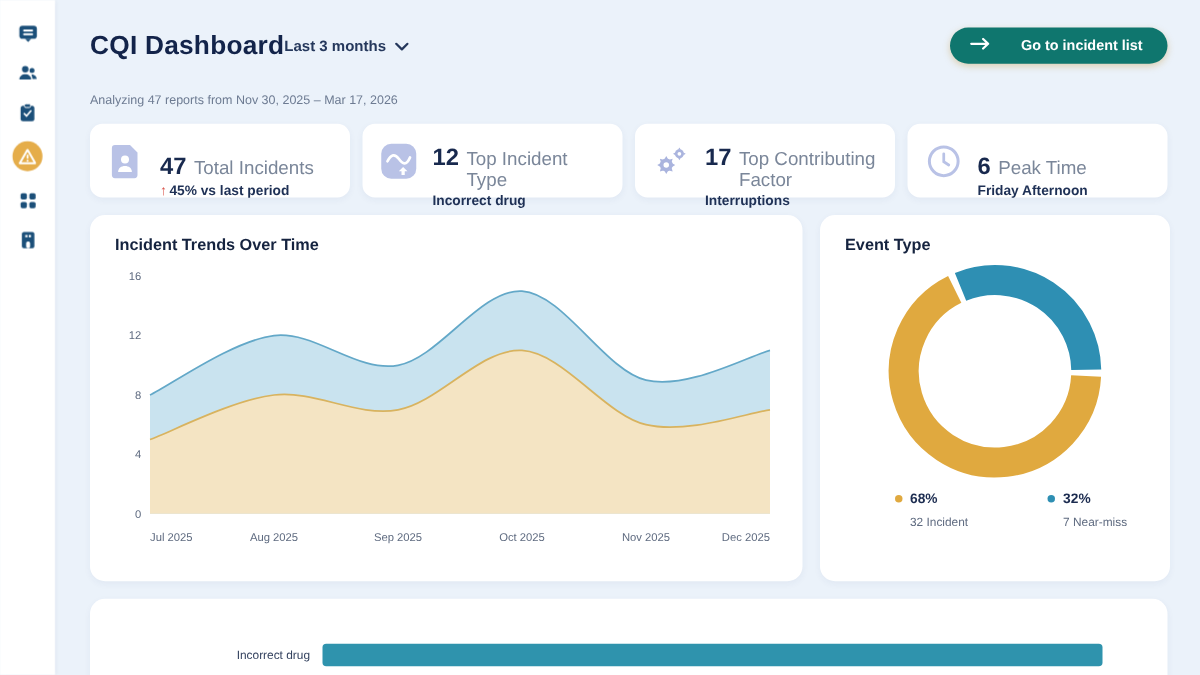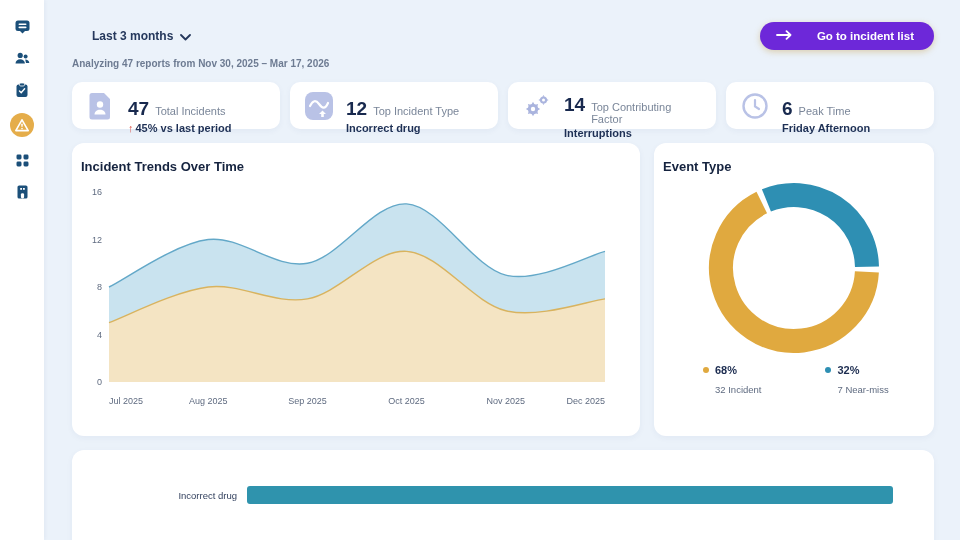--- a/index.html
+++ b/index.html
@@ -20,49 +20,49 @@
     width:18px; height:18px; display:flex; align-items:center; justify-content:center;
     cursor:pointer;
   }
   .side-icon.active {
     width:24px; height:24px; border-radius:50%; background:#e5ad4a;
   }
   
   .main { margin-left:44px; padding:22px 26px 0 28px; }
   .header-row { display:flex; align-items:center; }
   .page-title { font-size:21px; font-weight:800; color:#13244a; letter-spacing:.2px; }
-  .range-select { display:flex; align-items:center; gap:7px; margin-left:20px; cursor:pointer; }
+  .range-select { display:flex; align-items:center; gap:7px; cursor:pointer; }
   .range-label { font-size:12px; font-weight:700; color:#25385c; }
   .cta-btn {
     margin-left:auto; display:flex; align-items:center; gap:25px;
-    background:#6d28d9; border:none; border-radius:17px;
+    background:#0f766e; border:none; border-radius:17px;
     padding:8px 20px 8px 16px; cursor:pointer;
     color:#ffffff; font-size:11.5px; font-weight:700;
     font-family:"Liberation Sans", sans-serif;
     box-shadow:0 2px 6px rgba(190,140,40,.35);
   }
-  .subtitle { font-size:10px; color:#6d7b92; margin-top:8px;font-weight:bold; }
+  .subtitle { font-size:10px; color:#6d7b92; margin-top:24px; }
   
   .stats-row { display:grid; grid-template-columns:repeat(4,1fr); gap:10px; margin-top:13px; }
   .stat-card {
     background:#ffffff; border-radius:10px; padding:10px 12px;
-    display:flex; align-items:center; gap:10px; height:47px;
+    display:flex; align-items:center; gap:10px; height:59px;
     box-shadow:0 2px 6px rgba(30,60,120,.05);
   }
   .stat-ic { flex:0 0 34px; height:34px; display:flex; align-items:center; justify-content:center; }
   .stat-body { display:flex; flex-direction:column; gap:2px; }
   .stat-top { display:flex; align-items:baseline; gap:6px; }
   .stat-value { font-size:19px; font-weight:800; color:#18294e; }
-  .stat-label { font-size:11px; color:#7a8699;margin-top:28px; }
+  .stat-label { font-size:15px; color:#7a8699;margin-top:28px; }
   .stat-sub { font-size:11px; font-weight:700; color:#1e3055; }
   .trend-arrow { color:#d9534a; font-weight:700; margin-right:2px; }
   
   .charts-row { display:flex; gap:14px; margin-top:14px; height:293px; }
   .card {
-    background:#ffffff; border-radius:12px; padding:16px 9px;
+    background:#ffffff; border-radius:12px; padding:16px 20px;
     box-shadow:0 2px 6px rgba(30,60,120,.05);
   }
   .trend-card { flex:1 1 auto; }
   .donut-card { flex:0 0 280px; display:flex; flex-direction:column; }
   .card-title { font-size:13px; font-weight:800; color:#15233f; }
   .trend-svg-wrap { margin-top:6px; }
   .donut-wrap { display:flex; justify-content:center; margin-top:8px; }
   .legend-row { display:flex; padding-left:40px; gap:64px; margin-top:10px; }
   .legend-item .pct-line { display:flex; align-items:center; gap:6px; font-size:11px; font-weight:800; color:#1c2c50; }
   .legend-dot { width:6px; height:6px; border-radius:50%; display:inline-block; }
@@ -123,20 +123,21 @@
         <rect x="5.2" y="4" width="1.8" height="1.8" fill="#fff"></rect>
         <rect x="8" y="4" width="1.8" height="1.8" fill="#fff"></rect>
         <rect x="5.9" y="9.2" width="3.2" height="5.3" rx="1.4" fill="#fff"></rect>
       </svg>
   </div>
 </nav>
 
 <div class="main">
 
   <div class="header-row">
+    <h1 class="page-title">CQI Dashboard</h1>
     <div class="range-select">
       <span class="range-label">Last 3 months</span>
       <span>
         <svg width="11" height="7" viewBox="0 0 11 7">
             <path d="M1 1 L5.5 5.5 L10 1" stroke="#25385c" stroke-width="1.8" fill="none" stroke-linecap="round" stroke-linejoin="round"></path>
           </svg>
       </span>
     </div>
     <button class="cta-btn">
       <span>
@@ -192,21 +193,21 @@
             <circle cx="11" cy="18" r="2.2" fill="#fff"></circle>
             <g fill="#aab4de">
               <circle cx="21.5" cy="9" r="3.6"></circle>
               <path d="M21.5 3.9 l1.1 1.9 h-2.2z M21.5 14.1 l1.1-1.9 h-2.2z M16.4 9 l1.9-1.1 v2.2z M26.6 9 l-1.9-1.1 v2.2z"></path>
             </g>
             <circle cx="21.5" cy="9" r="1.5" fill="#fff"></circle>
           </svg>
       </div>
       <div class="stat-body">
         <div class="stat-top">
-          <span class="stat-value">14</span>
+          <span class="stat-value">17</span>
           <span class="stat-label">Top Contributing Factor</span>
         </div>
         <div class="stat-sub">Interruptions</div>
       </div>
     </div>
     <div class="stat-card">
       <div class="stat-ic">
         <svg width="28" height="28" viewBox="0 0 28 28">
             <circle cx="14" cy="14" r="11.5" fill="none" stroke="#b9c2e6" stroke-width="2.4"></circle>
             <path d="M14 8 v6.4 l4 2.6" stroke="#b9c2e6" stroke-width="2.2" fill="none" stroke-linecap="round"></path>

